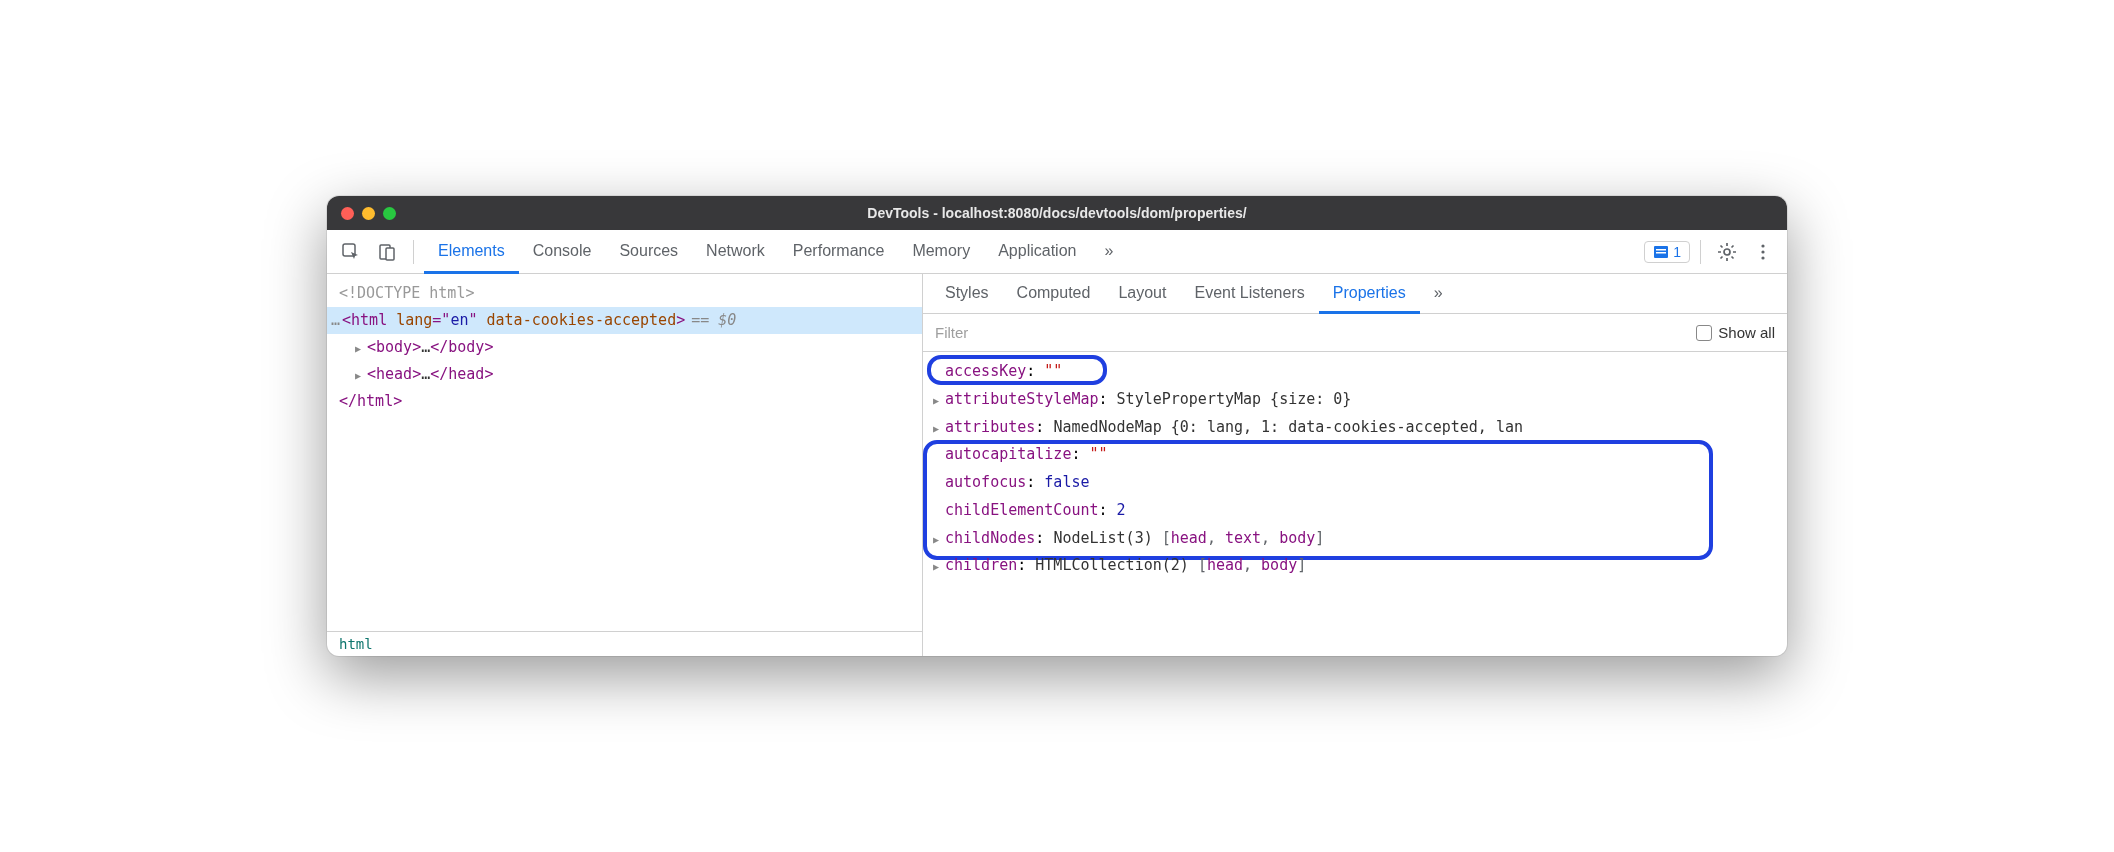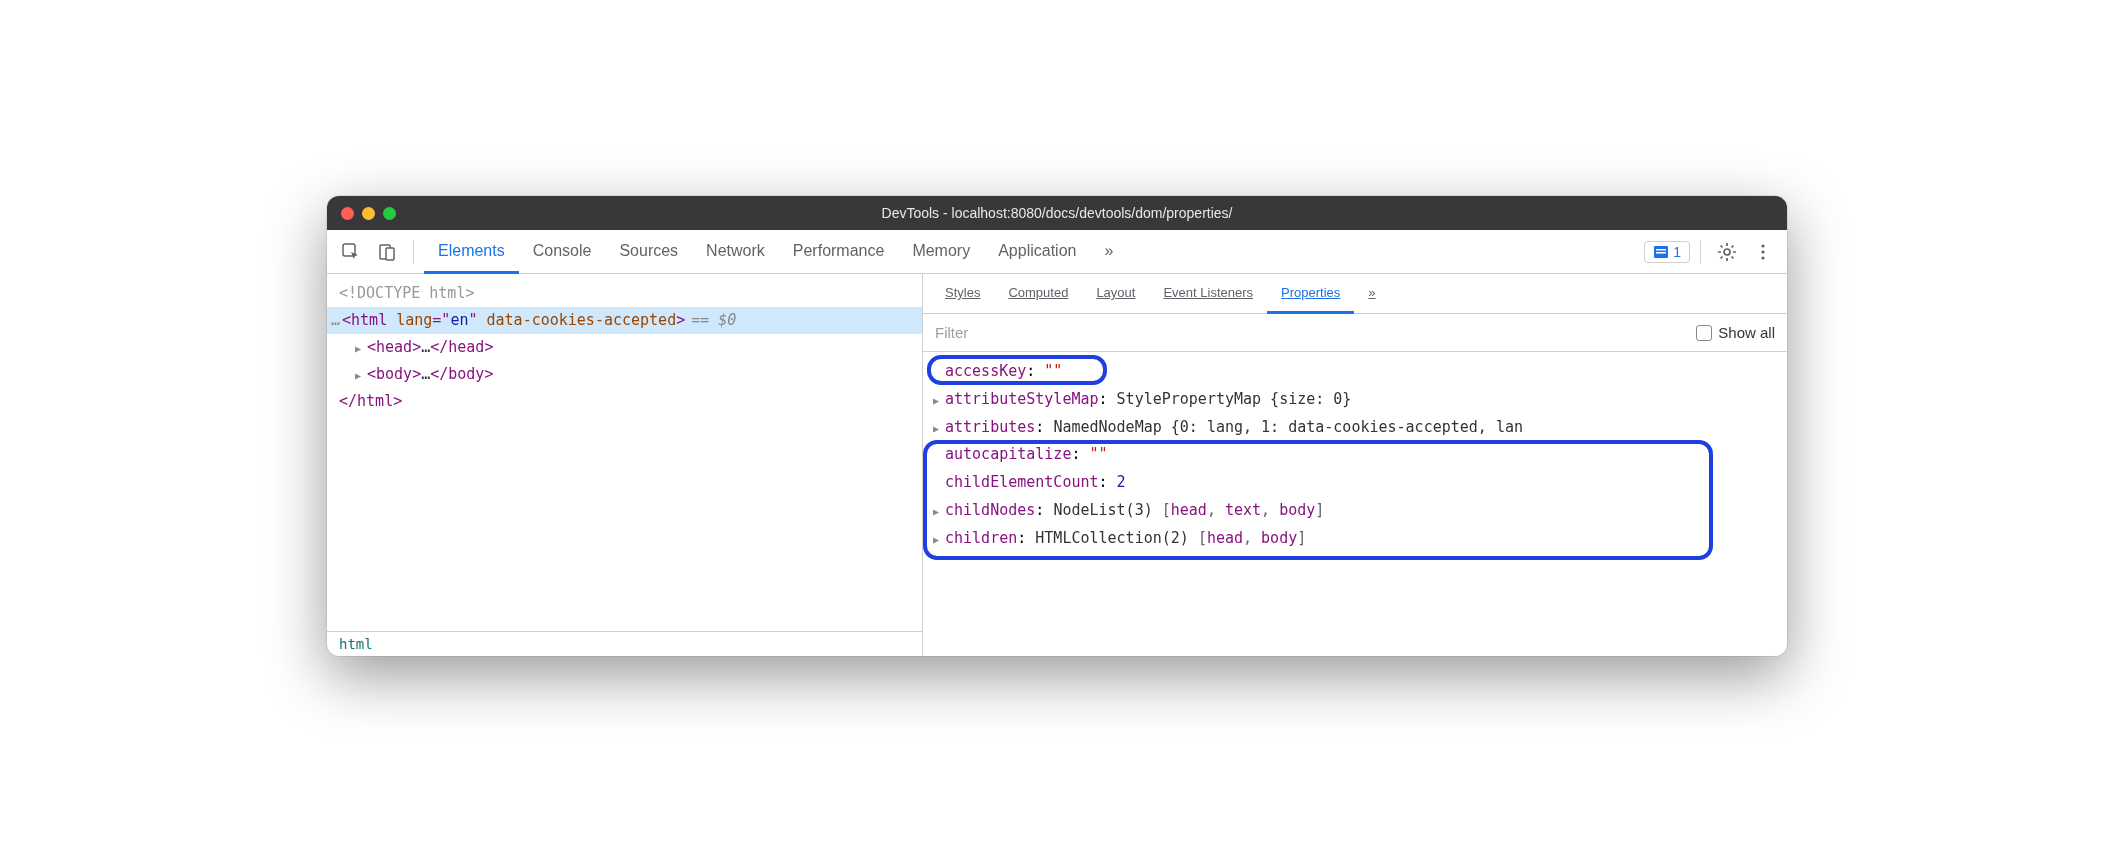--- a/index.html
+++ b/index.html
@@ -34,21 +34,21 @@
 .dot { width: 13px; height: 13px; border-radius: 50%; }
 .dot.red { background: #ff5f57; }
 .dot.yellow { background: #febc2e; }
 .dot.green { background: #28c840; }
 .title-text {
   position: absolute;
   left: 0; right: 0;
   text-align: center;
   color: #e8e8e8;
   font-size: 14px;
-  font-weight: 400;
+  font-weight: 700;
   pointer-events: none;
 }
 .toolbar {
   height: 44px;
   border-bottom: 1px solid #d0d0d0;
   display: flex;
   align-items: center;
   padding: 0 8px;
   gap: 4px;
 }
@@ -102,24 +102,23 @@
   color: #0f766e;
 }
 .right-pane { flex: 1; display: flex; flex-direction: column; overflow: hidden; }
 .side-tabs {
   height: 40px; border-bottom: 1px solid #d0d0d0;
   display: flex; align-items: center; padding: 0 8px;
 }
 .side-tab {
   padding: 0 14px; height: 100%;
   display: flex; align-items: center;
-  color: #5f6368; font-size: 13px;
+  color: #5f6368; font-size: 16px;
   border-bottom: 3px solid transparent;
   margin-bottom: -1px;
-  text-decoration: underline;
 }
 .side-tab.active { color: #1a73e8; border-bottom-color: #1a73e8; }
 .filter-row {
   height: 38px; border-bottom: 1px solid #d0d0d0;
   display: flex; align-items: center; padding: 0 12px; gap: 27px;
 }
 .filter-input {
   flex: 1; border: none; outline: none;
   font-size: 15px; color: #333;
 }
@@ -217,24 +216,24 @@
 
     <div class="left-pane">
       <div class="dom-tree">
         <div class="dom-line indent0">
           <span class="doctype">&lt;!DOCTYPE html&gt;</span>
         </div>
         <div class="dom-line selected" style="padding-left:4px">
           <span class="ellipsis">…</span><span class="tagname">&lt;html </span><span class="attrname">lang</span><span class="tagname">="</span><span class="attrvalue">en</span><span class="tagname">" </span><span class="attrname">data-cookies-accepted</span><span class="tagname">&gt;</span><span class="dollar">== $0</span>
         </div>
         <div class="dom-line indent1">
+          <span class="twisty">▶</span><span class="tagname">&lt;body&gt;</span><span style="color:#333">…</span><span class="tagname">&lt;/body&gt;</span>
+        </div>
+        <div class="dom-line indent1">
           <span class="twisty">▶</span><span class="tagname">&lt;head&gt;</span><span style="color:#333">…</span><span class="tagname">&lt;/head&gt;</span>
-        </div>
-        <div class="dom-line indent1">
-          <span class="twisty">▶</span><span class="tagname">&lt;body&gt;</span><span style="color:#333">…</span><span class="tagname">&lt;/body&gt;</span>
         </div>
         <div class="dom-line indent0">
           <span class="tagname">&lt;/html&gt;</span>
         </div>
       </div>
       <div class="breadcrumb">
         <span>html</span>
       </div>
     </div>
 
@@ -264,20 +263,23 @@
         <div class="prop-line">
           <span class="twisty">▶</span><span class="pk">attributeStyleMap</span><span>: </span><span class="pv-obj">StylePropertyMap {size: 0}</span>
         </div>
         <div class="prop-line">
           <span class="twisty">▶</span><span class="pk">attributes</span><span>: </span><span class="pv-obj">NamedNodeMap {0: lang, 1: data-cookies-accepted, lan</span>
         </div>
         <div class="prop-line">
           <span class="twisty"></span><span class="pk">autocapitalize</span><span>: </span><span class="pv-str">""</span>
         </div>
         <div class="prop-line">
+          <span class="twisty"></span><span class="pk">autofocus</span><span>: </span><span class="pv-kw">false</span>
+        </div>
+        <div class="prop-line">
           <span class="twisty"></span><span class="pk">childElementCount</span><span>: </span><span class="pv-num">2</span>
         </div>
         <div class="prop-line">
           <span class="twisty">▶</span><span class="pk">childNodes</span><span>: </span><span class="pv-type">NodeList(3)</span> <span class="gray-brace">[</span><span style="color:#881280">head</span><span class="gray-brace">, </span><span style="color:#881280">text</span><span class="gray-brace">, </span><span style="color:#881280">body</span><span class="gray-brace">]</span>
         </div>
         <div class="prop-line">
           <span class="twisty">▶</span><span class="pk">children</span><span>: </span><span class="pv-type">HTMLCollection(2)</span> <span class="gray-brace">[</span><span style="color:#881280">head</span><span class="gray-brace">, </span><span style="color:#881280">body</span><span class="gray-brace">]</span>
         </div>
       </div>
     </div>

